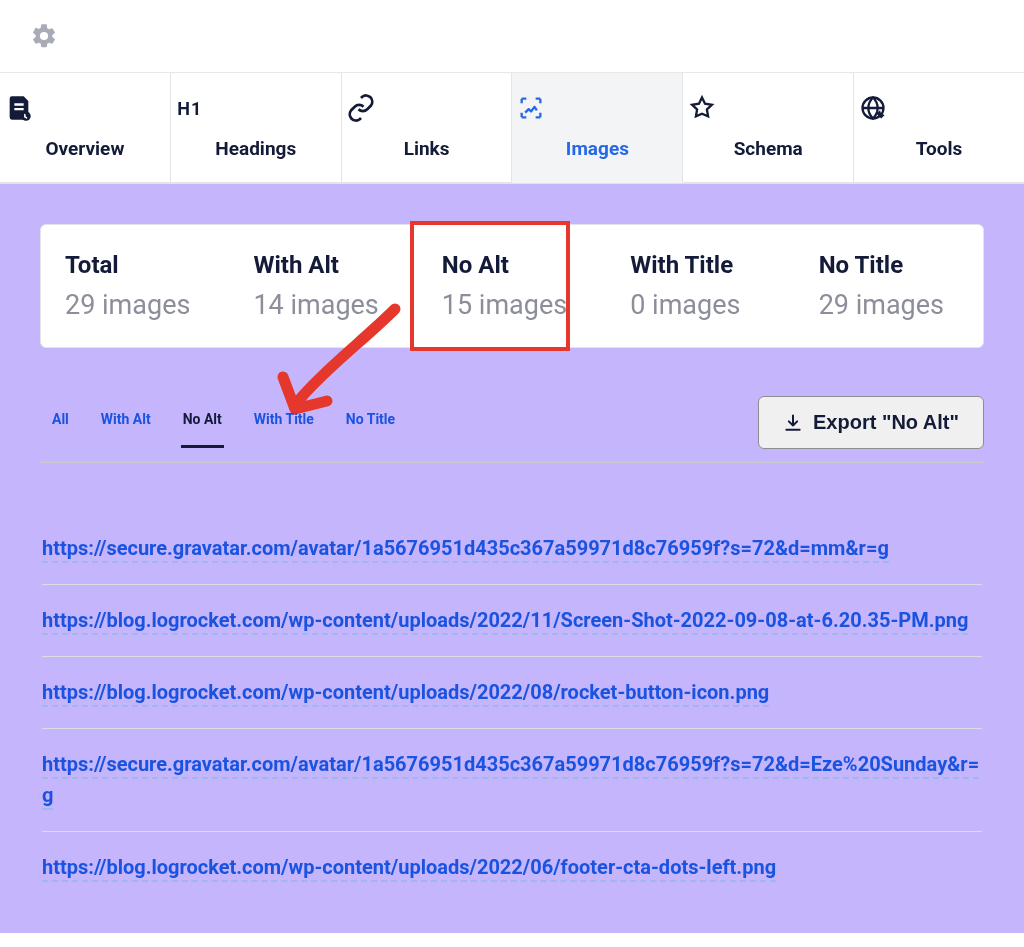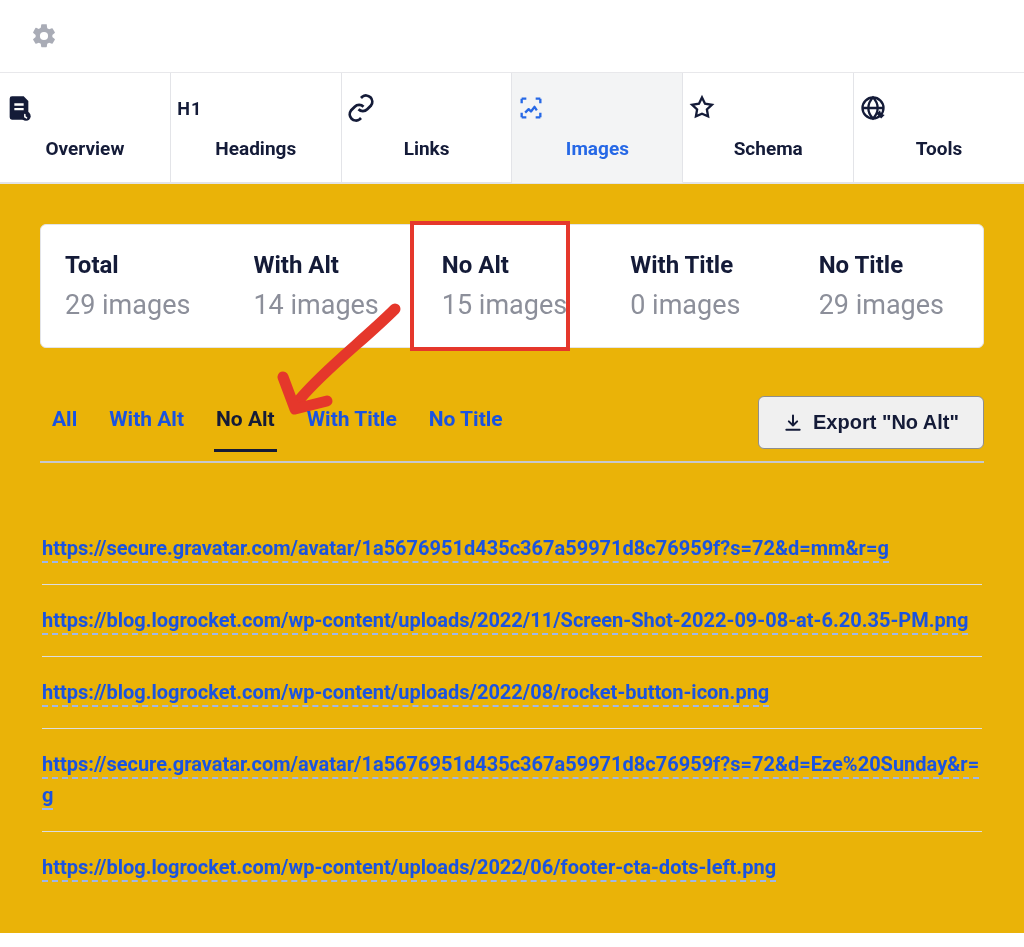--- a/index.html
+++ b/index.html
@@ -61,21 +61,21 @@
     .tab .ticon { width: 30px; height: 30px; display:flex; align-items:center; justify-content:center; color:#141B38; }
     .tab.active {
       background: #F3F4F5;
       border-bottom: 1px solid #F3F4F5;
       color: #2668E6;
     }
     .tab.active .ticon { color: #2668E6; }
     .tab .h1txt { font-size: 18px; font-weight: 700; letter-spacing: 1px; }
     
     .panel {
-      background: #eab308;
+      background: #c4b5fd;
       padding: 40px 40px 0 40px;
     }
     .stats-card {
       background: #fff;
       border: 1px solid #E3E4E8;
       border-radius: 6px;
       display: flex;
       padding: 22px 0;
       position: relative;
     }
@@ -110,21 +110,21 @@
       margin-top: 48px;
       border-bottom: 2px solid #C7C8CC;
       position: relative;
     }
     .filters {
       display: flex;
       gap: 28px;
       padding: 0 10px;
     }
     .filter {
-      font-size: 21px;
+      font-size: 14px;
       font-weight: 700;
       color: #1A53E0;
       padding: 0 2px 18px 2px;
       cursor: pointer;
       border-bottom: 3px solid transparent;
       margin-bottom: -2px;
     }
     .filter.active {
       color: #141B38;
       border-bottom: 3px solid #141B38;

